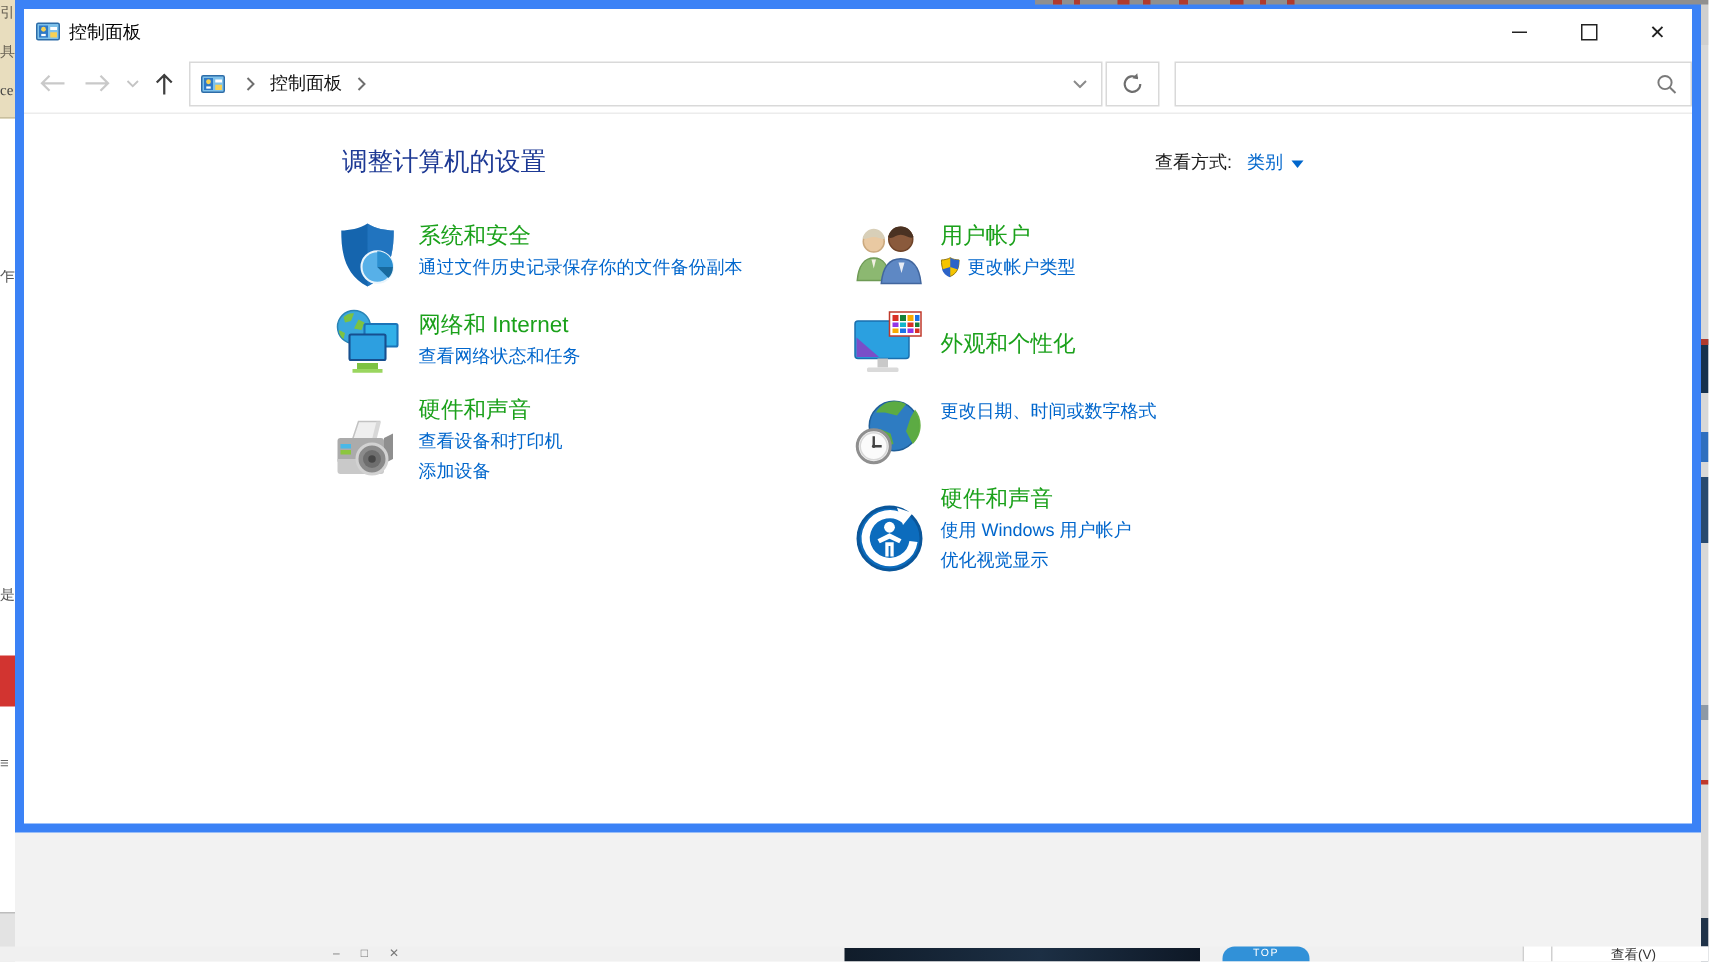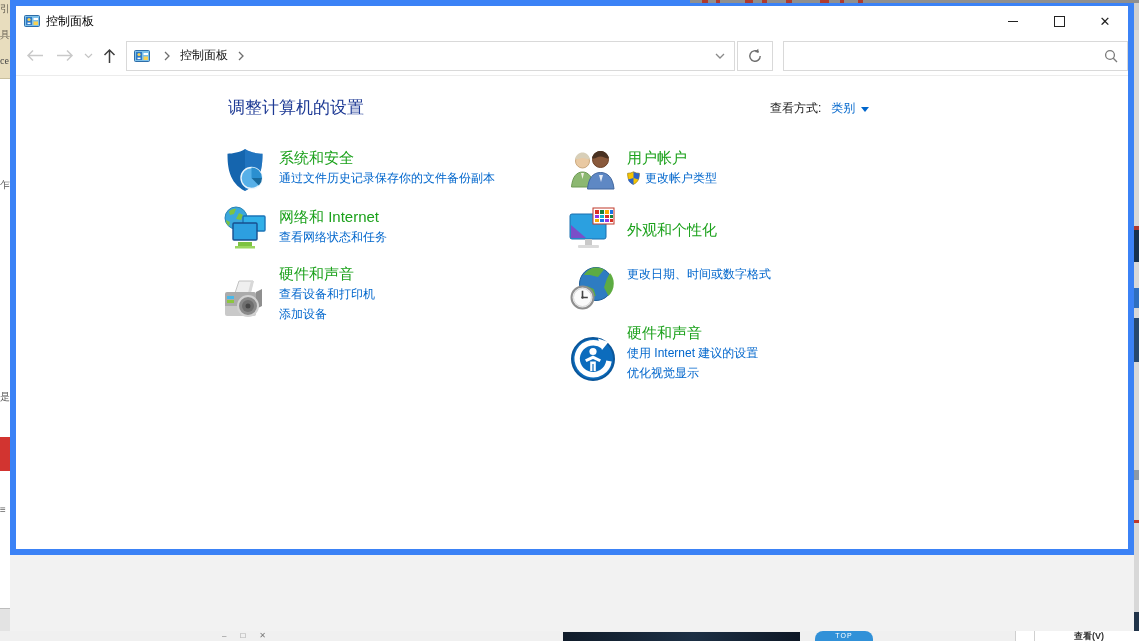--- a/index.html
+++ b/index.html
@@ -15,21 +15,21 @@
   .bg-left .frag{position:absolute;left:0;width:10px;overflow:hidden;color:#6b6557;font-size:10px;line-height:10px;}
   .bg-left .red{position:absolute;left:0;top:437px;width:10px;height:34px;background:#d23430;}
   .bg-left .gray{position:absolute;left:0;top:608px;width:10px;height:33px;background:#e3e3e3;border-top:1px solid #bdbdbd;}
   .bg-right{position:absolute;right:0;top:0;width:5px;height:641px;background:#d8d8d8;}
   .bg-right .b{position:absolute;left:0;width:5px;}
   .bg-bottom{position:absolute;left:0;top:631px;width:1139px;height:10px;background:#f0f0f0;}
   .bg-bottom .mini-controls{position:absolute;left:222px;top:0;height:10px;display:flex;gap:14px;color:#777;font-size:8px;line-height:10px;}
   .bg-bottom .dark{position:absolute;left:563px;top:1px;width:237px;height:9px;background:linear-gradient(90deg,#101c2a,#1c2f44 55%,#0e1826);}
   .bg-bottom .pill{position:absolute;left:815px;top:0px;width:58px;height:10px;border-radius:8px 8px 0 0;background:#3191d8;color:#fff;font-size:7px;line-height:10px;text-align:center;letter-spacing:1px;}
   .bg-bottom .white{position:absolute;left:1015px;top:0;width:124px;height:10px;background:#fff;border-left:1px solid #cfcfcf;}
-  .bg-bottom .menu{position:absolute;left:58px;top:0;font-size:9px;line-height:10px;color:#333;font-weight:bold;}
+  .bg-bottom .menu{position:absolute;left:58px;top:0;font-size:9px;line-height:10px;color:#333;}
   .bg-bottom .vline{position:absolute;left:18px;top:0;width:1px;height:10px;background:#d0d0d0;}
   .bg-topstrip{position:absolute;left:690px;top:0;width:449px;height:3px;background:#8f8f8f;z-index:30;}
   .bg-topstrip i{position:absolute;top:0;height:3px;background:#b03a2e;}
   
   .window{position:absolute;left:10px;top:0;width:1124px;height:555px;background:#fff;
     border:6px solid #3b82f6;box-sizing:border-box;z-index:10;}
   .titlebar{height:30px;display:flex;align-items:center;padding-left:8px;position:relative;}
   .titlebar .ticon{width:16px;height:16px;margin-right:6px;flex:0 0 auto;}
   .titlebar .ttext{font-size:12px;color:#000;}
   .win-buttons{position:absolute;right:0;top:0;height:30px;display:flex;}
@@ -357,21 +357,21 @@
               <circle cx="24" cy="24" r="21" fill="#0c6cbd" stroke="#0a569a" stroke-width="2"></circle>
               <path d="M40 26a16 16 0 1 1-5.5-14.5" stroke="#fff" stroke-width="5.5" fill="none"></path>
               <path d="M29 3.5l10.5 3.5-6.5 8z" fill="#fff"></path>
               <circle cx="24" cy="16.5" r="3.6" fill="#fff"></circle>
               <path d="M24 20.5l-8 4 1.5 2.6 6.5-3 6.5 3 1.5-2.6z" fill="#fff"></path>
               <path d="M21.2 26.5v9.5h2.2v-7h1.2v7h2.2v-9.5z" fill="#fff"></path>
             </svg></a>
           <div class="cat-text">
             <a class="cat-title">硬件和声音</a>
             <div class="cat-link-row">
-              <a class="cat-link">使用 Internet 建议的设置</a>
+              <a class="cat-link">使用 Windows 用户帐户</a>
             </div>
             <div class="cat-link-row">
               <a class="cat-link">优化视觉显示</a>
             </div>
           </div>
         </div>
       </div>
   </div>
 </div>
 

